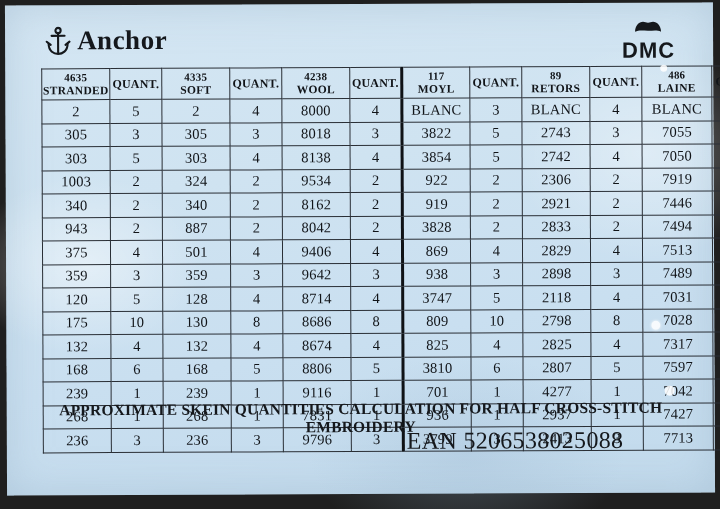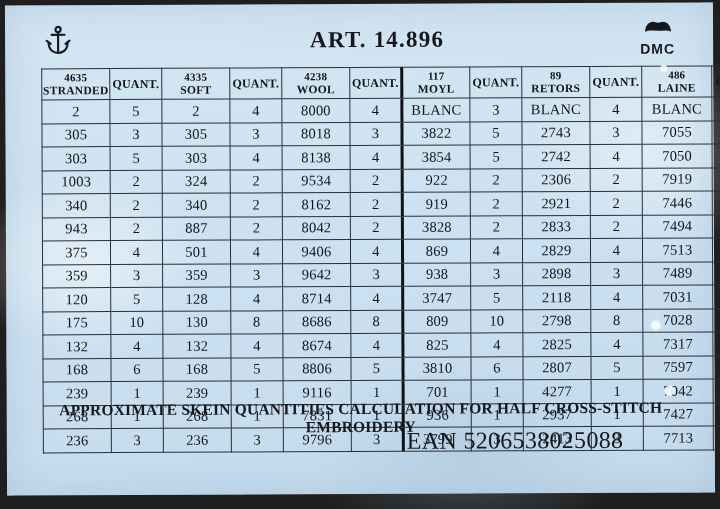--- a/index.html
+++ b/index.html
@@ -71,21 +71,21 @@
   }
   #brand-dmc {
     position: absolute;
     right: 38px;
     top: 2px;
     text-align: center;
   }
   #dmc-crest { display:block; margin: 0 auto 1px auto; }
   #brand-dmc .dmc-text {
     font-family: "Liberation Sans", sans-serif;
-    font-size: 14px;
+    font-size: 22px;
     font-weight: 700;
     color: #15181c;
     letter-spacing: 1px;
     line-height: 1;
   }
 
   
   #table-wrap {
     position: absolute;
     left: 36px;
@@ -227,23 +227,23 @@
             <g fill="none" stroke="#15181c" stroke-width="2.1" stroke-linecap="round">
               <circle cx="13" cy="4.2" r="2.6" fill="none"></circle>
               <line x1="13" y1="6.8" x2="13" y2="26"></line>
               <line x1="6.5" y1="9.5" x2="19.5" y2="9.5"></line>
               <path d="M3.5 17.5 C3.5 25 9 27.6 13 27.6 C17 27.6 22.5 25 22.5 17.5"></path>
               <line x1="1.6" y1="15.4" x2="5.6" y2="18.6"></line>
               <line x1="24.4" y1="15.4" x2="20.4" y2="18.6"></line>
             </g>
           </svg>
         </span>
+        <span class="brand-text">Anchor</span>
       </div>
 
-      <div id="art-code">ART. 14.896</div>
 
       <div id="brand-dmc">
         <span id="dmc-crest">
           <svg width="34" height="16" viewBox="0 0 34 16" aria-hidden="true">
             <g fill="#15181c">
               <path d="M4 13 C4 7 8 3 12 3 C14 3 15 4 17 4 C19 4 20 3 22 3 C26 3 30 7 30 13 C26 11 22 12 17 12 C12 12 8 11 4 13 Z"></path>
               <circle cx="9" cy="6.5" r="1.6"></circle>
               <circle cx="25" cy="6.5" r="1.6"></circle>
             </g>
           </svg>

